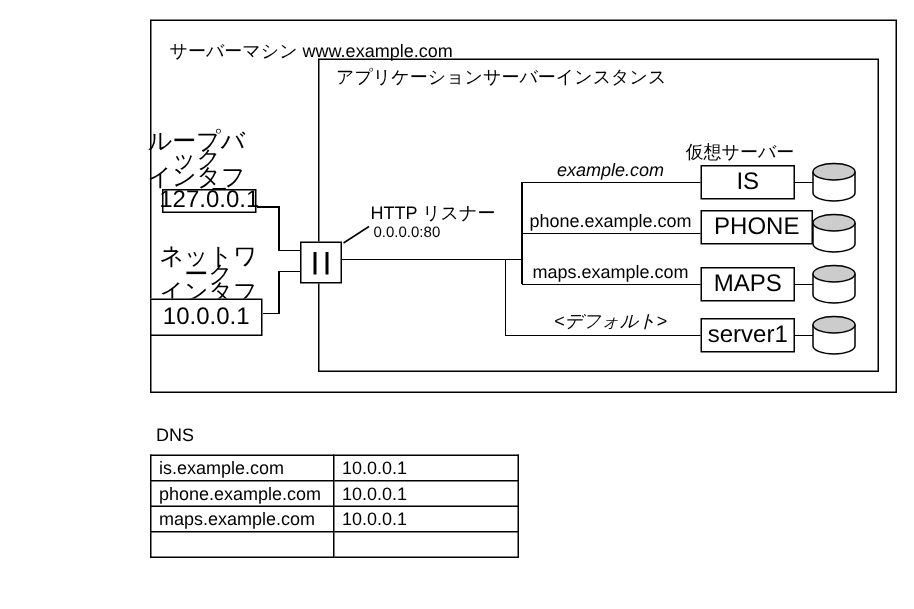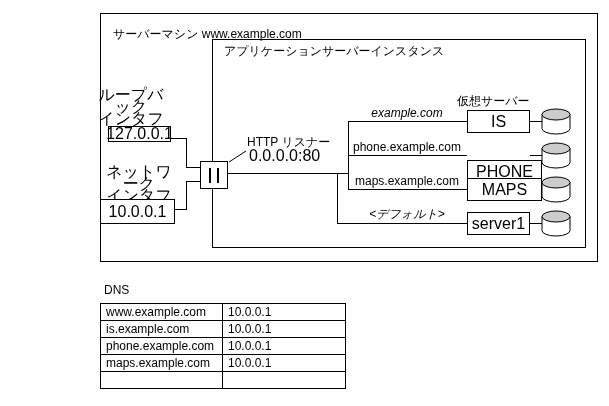--- a/index.html
+++ b/index.html
@@ -5,21 +5,21 @@
   html,body{margin:0;padding:0;}
   body{
     width:609px;height:406px;position:relative;background:#ffffff;
     font-family:"Liberation Sans","DejaVu Sans",sans-serif;color:#000;
     overflow:hidden;
   }
   .box{position:absolute;border:1px solid #000;background:transparent;box-sizing:border-box;}
   .whitebox{position:absolute;border:1px solid #000;background:#fff;box-sizing:border-box;
     display:flex;align-items:center;justify-content:center;font-size:16px;}
   .label{position:absolute;white-space:nowrap;font-size:12px;line-height:13px;}
-  .small{font-size:16px;}
+  .small{font-size:10px;}
   .center2{position:absolute;text-align:center;font-size:16px;line-height:12px;}
   .domainlbl{position:absolute;left:346px;width:122px;text-align:center;
     font-size:12px;line-height:13px;white-space:nowrap;}
   svg.overlay{position:absolute;left:0;top:0;pointer-events:none;}
   .bar{position:absolute;top:6px;width:2px;height:15px;background:#000;}
   table.dns{position:absolute;left:100px;top:303px;border-collapse:collapse;
     font-size:12px;background:#fff;}
   table.dns td{border:1px solid #000;height:16px;padding:0 0 0 5px;
     vertical-align:middle;white-space:nowrap;}
   table.dns td.c1{width:116px;}
@@ -96,37 +96,33 @@
 <div class="label" style="left:457px;top:95px;">仮想サーバー</div>
 
 <div class="domainlbl" style="top:107px;font-style:italic;">example.com</div>
 <div class="domainlbl" style="top:141px;">phone.example.com</div>
 <div class="domainlbl" style="top:175px;">maps.example.com</div>
 <div class="domainlbl" style="top:208px;font-style:italic;">&lt;デフォルト&gt;</div>
 
 <div class="whitebox" style="left:467px;top:110px;width:63px;height:23px;">
   <span>IS</span>
 </div>
-<div class="whitebox" style="left:467px;top:160px;width:75px;height:23px;">
+<div class="whitebox" style="left:467px;top:140px;width:75px;height:23px;">
   <span>PHONE</span>
 </div>
-<div class="whitebox" style="left:467px;top:178px;width:75px;height:23px;">
+<div class="whitebox" style="left:467px;top:178px;width:63px;height:23px;">
   <span>MAPS</span>
 </div>
 <div class="whitebox" style="left:467px;top:212px;width:63px;height:23px;">
   <span>server1</span>
 </div>
 
 <div class="label" style="left:104px;top:284px;">DNS</div>
 <table class="dns">
   <tbody>
-    <tr>
-      <td class="c1">www.example.com</td>
-      <td class="c2">10.0.0.1</td>
-    </tr>
     <tr>
       <td class="c1">is.example.com</td>
       <td class="c2">10.0.0.1</td>
     </tr>
     <tr>
       <td class="c1">phone.example.com</td>
       <td class="c2">10.0.0.1</td>
     </tr>
     <tr>
       <td class="c1">maps.example.com</td>

